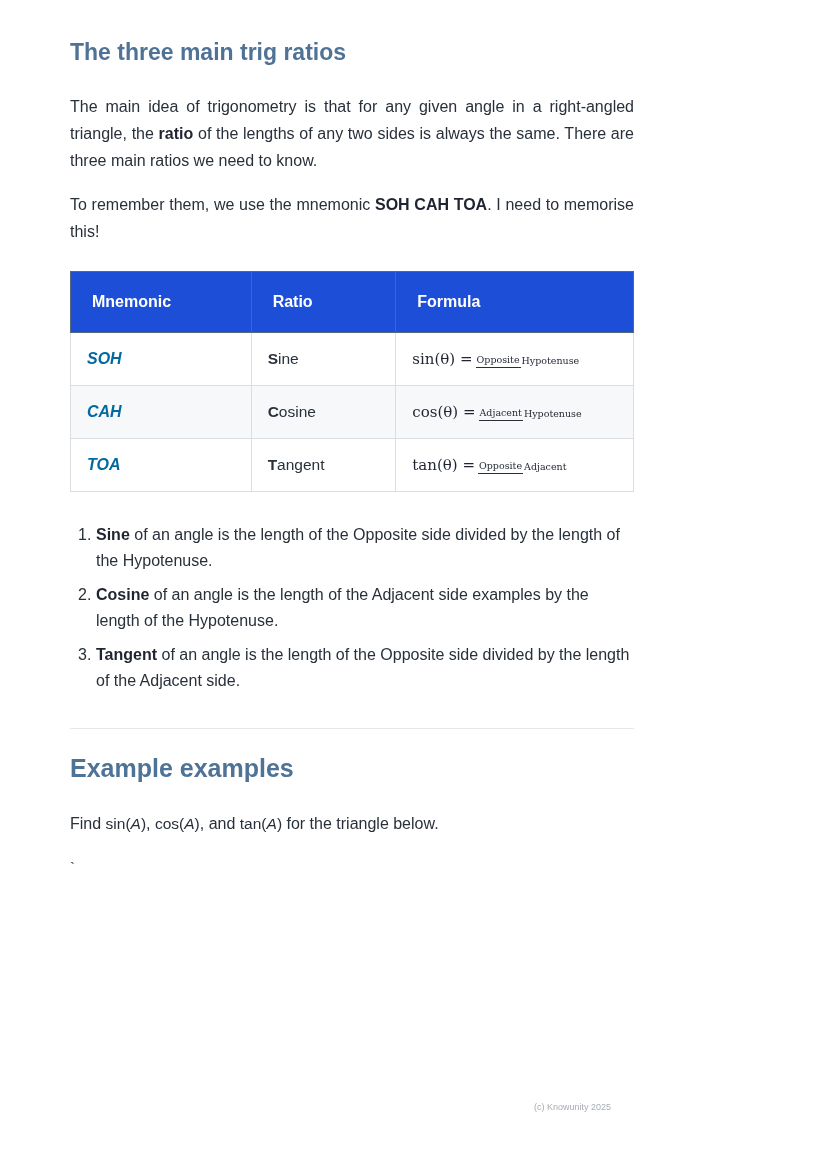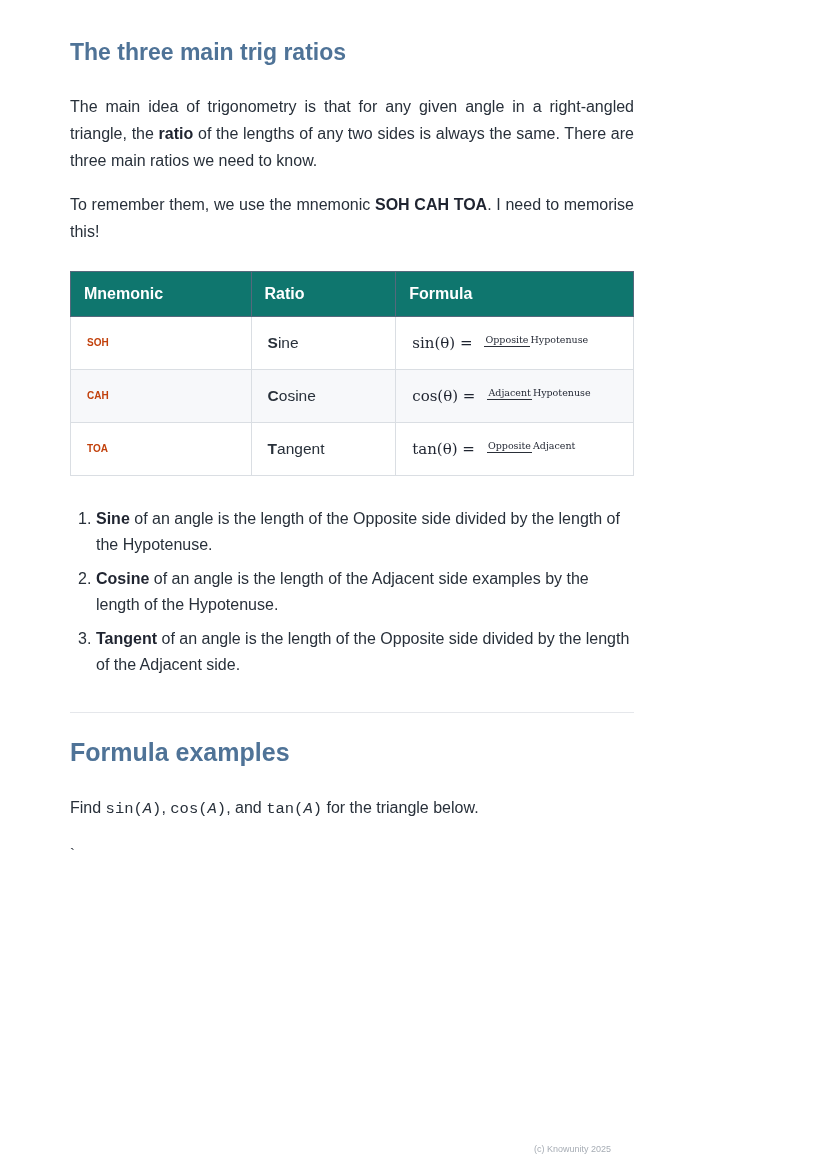--- a/index.html
+++ b/index.html
@@ -36,47 +36,47 @@
   .para strong, .bold-line { font-weight: 700; color: #1f2430; }
   .mb-lg { margin-bottom: 16px; }
 
   table.trig {
     width: 100%;
     border-collapse: collapse;
     margin: 26px 0 30px;
     font-size: 15.5px;
   }
   table.trig thead th {
-    background: #0f766e;
+    background: #1d4ed8;
     color: #ffffff;
     font-weight: 600;
     text-align: left;
-    padding: 13px;
+    padding: 21px;
     border: 1px solid #55687c;
     font-size: 16px;
   }
   table.trig tbody td {
     border: 1px solid #dadee3;
     padding: 17px 16px;
     vertical-align: middle;
     background: #ffffff;
   }
   table.trig tbody tr.alt td { background: #f7f8fa; }
-  td.mnemonic { font-weight: 700; color: #c2410c; font-size: 10px; }
+  td.mnemonic { font-weight: 700; color: #0369a1; font-size: 16px; font-style: italic; }
   td.ratio b { font-weight: 700; }
 
   .math {
     font-family: "DejaVu Serif", "Liberation Serif", serif;
     font-size: 15px;
     color: #1f2430;
   }
   .formula {
     display: flex;
-    align-items: flex-start;
-    gap: 12px;
+    align-items: flex-end;
+    gap: 3px;
   }
   .frac {
     display: inline-flex;
     flex-direction: row;
     align-items: center;
     font-size: 9.5px;
     line-height: 1.3;
   }
   .frac .num { border-bottom: 1px solid #2a2f38; padding: 0 1px; }
   .frac .den { padding: 0 1px; }
@@ -105,29 +105,29 @@
     font-weight: 700;
     color: #1f2430;
     margin: 0 0 26px;
   }
   .find-line {
     font-size: 16px;
     line-height: 27px;
     margin-bottom: 17px;
   }
   .find-line .imath {
-    font-family: Liberation Mono, monospace;
+    font-family: Liberation Sans, sans-serif;
     font-size: 15.5px;
   }
   .find-line .imath i { font-style: italic; }
   .backtick-line { font-size: 15px; line-height: 27px; color: #28303a; }
 
   .footer-credit {
     position: absolute;
-    top: 1144px;
+    top: 1102px;
     right: 52px;
     font-size: 9px;
     color: #a7adb5;
   }
 
   .side-strip {
     position: absolute;
     left: 757px;
     top: 37px;
     width: 35px;
@@ -230,21 +230,21 @@
         <span class="li-text"><strong>Cosine</strong><span> of an angle is the length of the Adjacent side examples by the length of the Hypotenuse.</span></span>
       </div>
       <div class="olist-item">
         <span class="marker">3.</span>
         <span class="li-text"><strong>Tangent</strong><span> of an angle is the length of the Opposite side divided by the length of the Adjacent side.</span></span>
       </div>
     </div>
 
     <hr class="divider">
 
-    <h1 class="h-blue h-title-lg">Formula examples</h1>
+    <h1 class="h-blue h-title-lg">Example examples</h1>
 
 
 
     <p class="find-line"><span>Find </span><span class="imath"><span>sin(</span><i>A</i><span>)</span></span><span>, </span><span class="imath"><span>cos(</span><i>A</i><span>)</span></span><span>, and </span><span class="imath"><span>tan(</span><i>A</i><span>)</span></span><span> for the triangle below.</span></p>
 
     <p class="backtick-line">`</p>
 
   </div>
 
   <div class="side-strip"></div>

